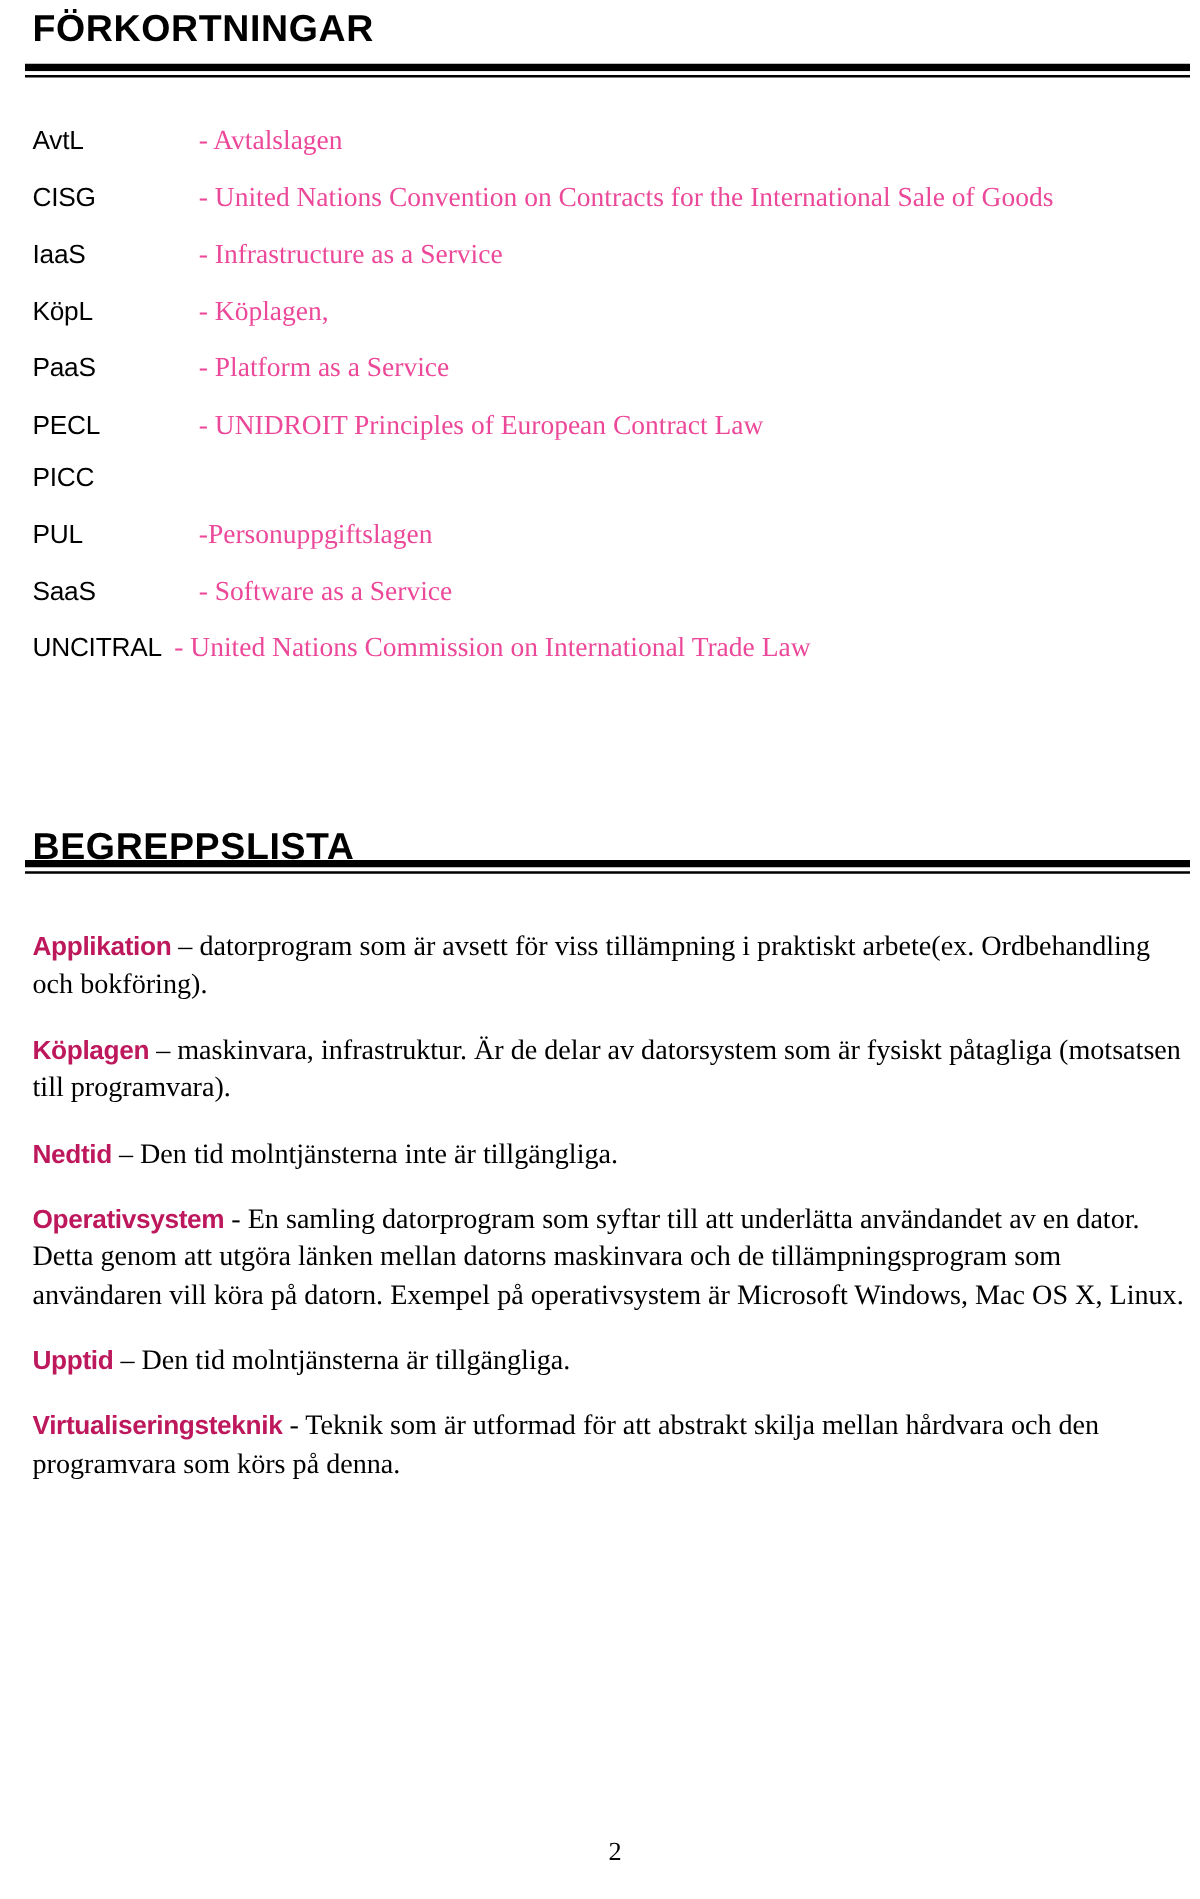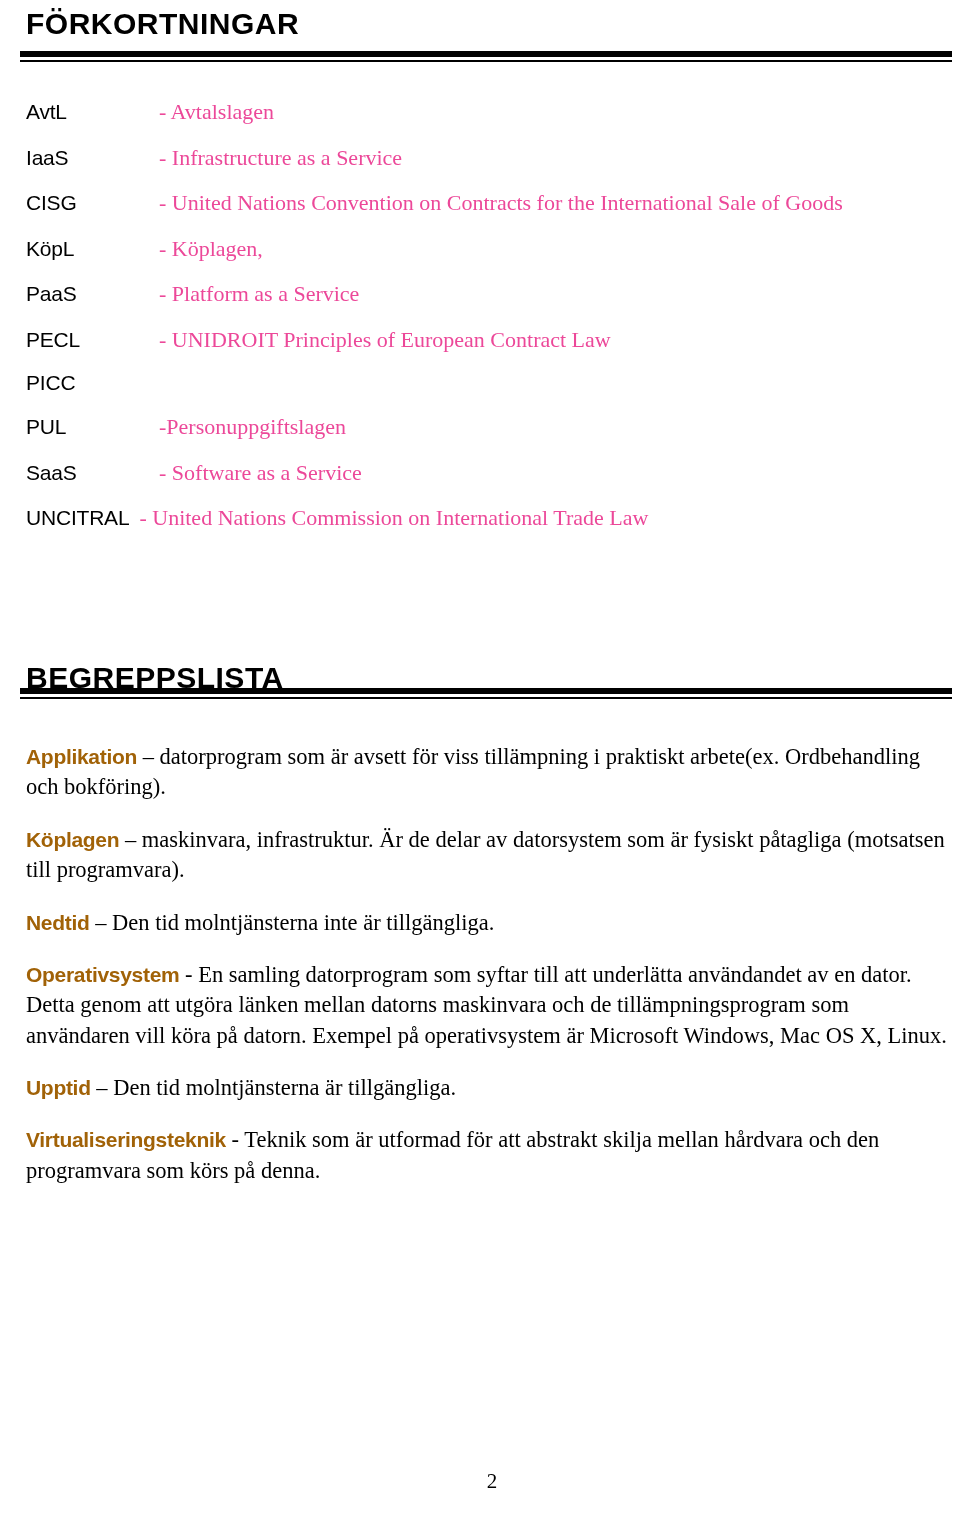--- a/index.html
+++ b/index.html
@@ -103,21 +103,21 @@
     line-height: 1.35;
     color: #000000;
     margin: 0 0 22px 0;
     text-align: left;
   }
   .gloss-term {
     font-family: "Liberation Sans", "DejaVu Sans", sans-serif;
     font-weight: bold;
     font-size: 21px;
     letter-spacing: -0.3px;
-    color: #a16207;
+    color: #be185d;
   }
   .gloss-body {
     font-family: "Liberation Serif", "DejaVu Serif", serif;
   }
 
   
   .page-number {
     position: absolute;
     left: 0;
     right: 0;
@@ -144,27 +144,27 @@
   </div>
 
   <div class="abbr-list">
 
     <div class="abbr-row">
       <span class="abbr-term">AvtL</span>
       <span class="abbr-def">- Avtalslagen</span>
     </div>
 
     <div class="abbr-row">
+      <span class="abbr-term">CISG</span>
+      <span class="abbr-def">- United Nations Convention on Contracts for the International Sale of Goods</span>
+    </div>
+
+    <div class="abbr-row">
       <span class="abbr-term">IaaS</span>
       <span class="abbr-def">- Infrastructure as a Service</span>
-    </div>
-
-    <div class="abbr-row">
-      <span class="abbr-term">CISG</span>
-      <span class="abbr-def">- United Nations Convention on Contracts for the International Sale of Goods</span>
     </div>
 
     <div class="abbr-row">
       <span class="abbr-term">KöpL</span>
       <span class="abbr-def">- Köplagen,</span>
     </div>
 
     <div class="abbr-row">
       <span class="abbr-term">PaaS</span>
       <span class="abbr-def">- Platform as a Service</span>

